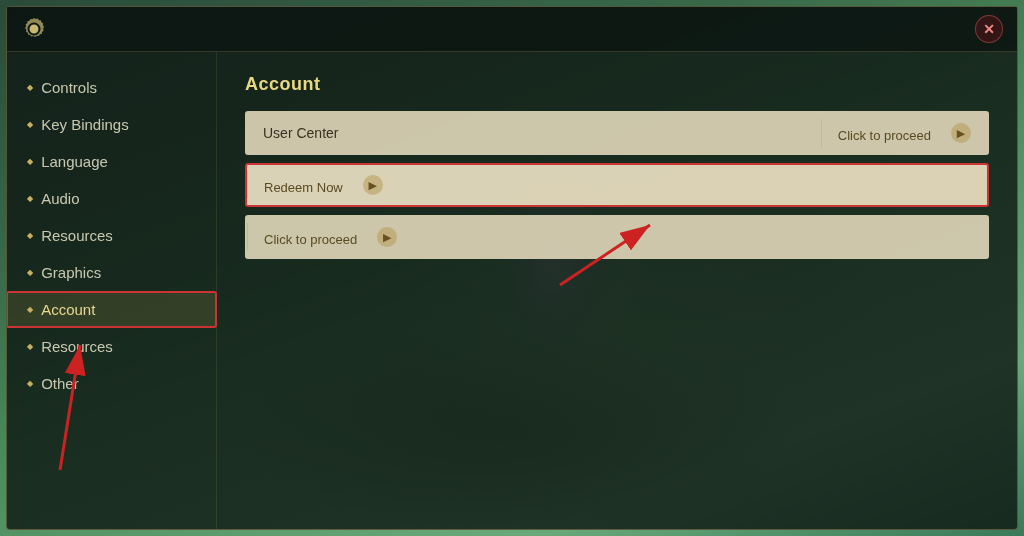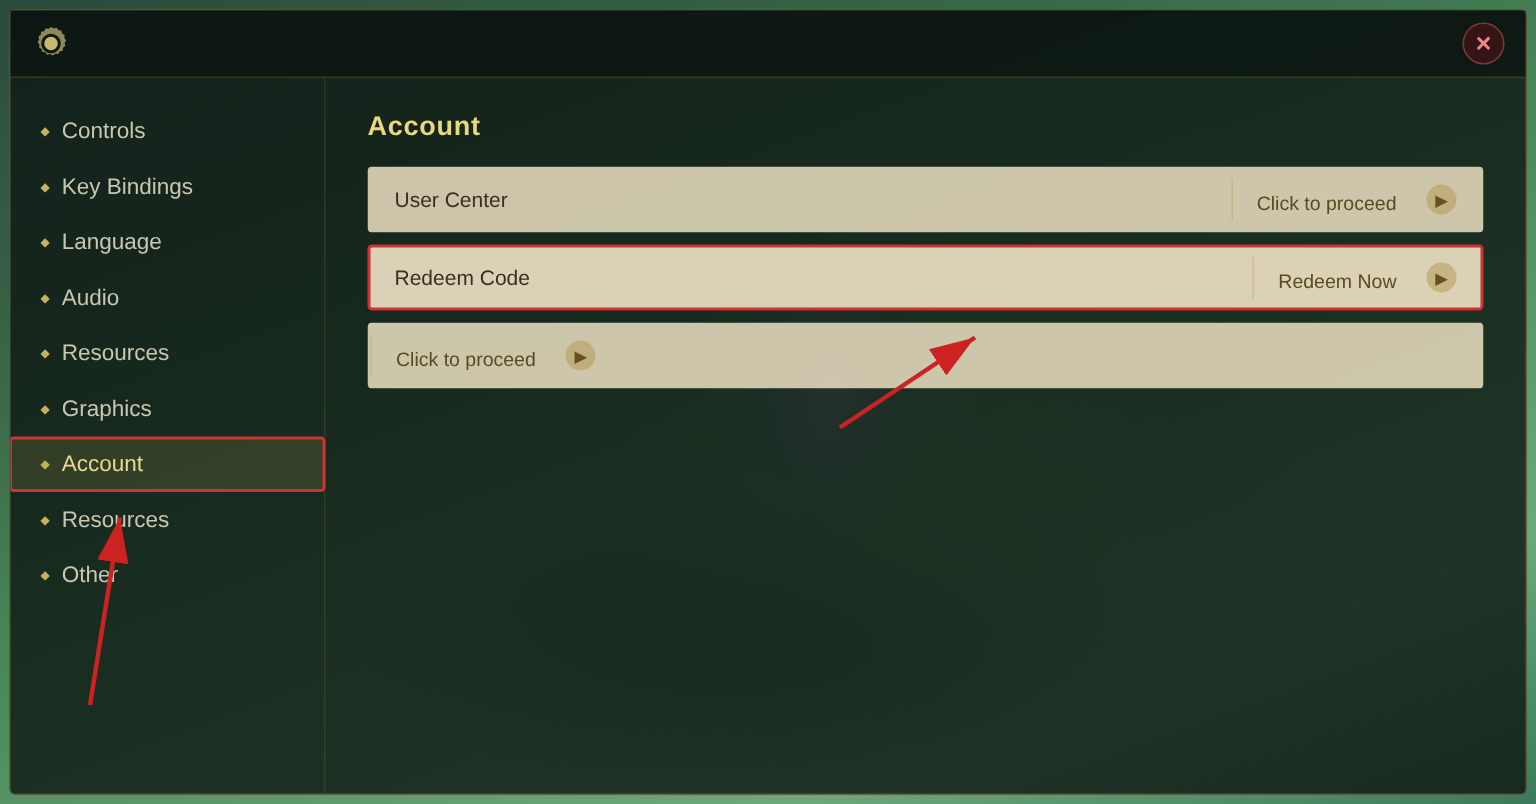--- a/index.html
+++ b/index.html
@@ -276,21 +276,20 @@
 
     <div class="menu-row">
           <span class="menu-row-label">User Center</span>
           <div class="menu-row-divider"></div>
           <div class="menu-row-action">
             <span>Click to proceed</span>
             <span class="arrow-circle">▶</span>
           </div>
         </div>
         <div class="menu-row highlighted">
-          <span class="menu-row-label">Redeem Code</span>
           <div class="menu-row-divider"></div>
           <div class="menu-row-action">
             <span>Redeem Now</span>
             <span class="arrow-circle">▶</span>
           </div>
         </div>
         <div class="menu-row">
           <div class="menu-row-divider"></div>
           <div class="menu-row-action">
             <span>Click to proceed</span>

